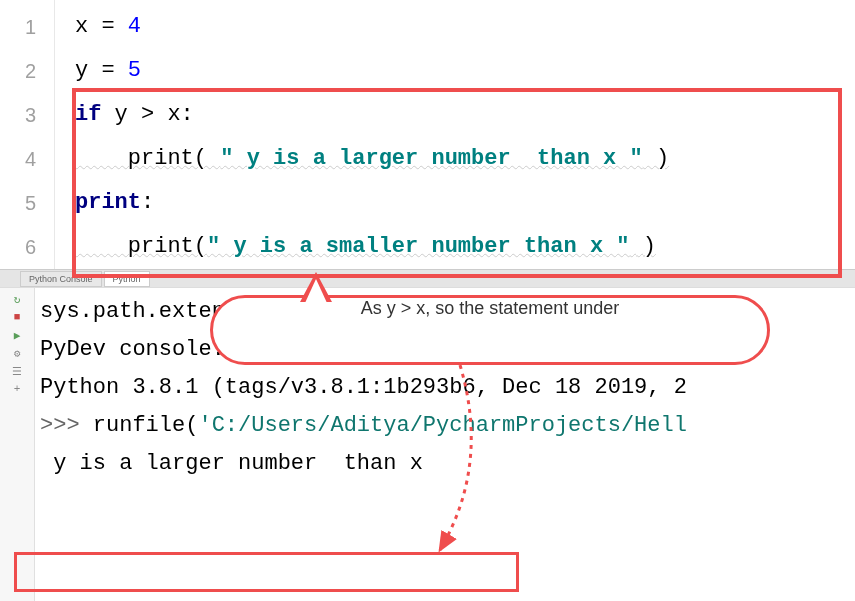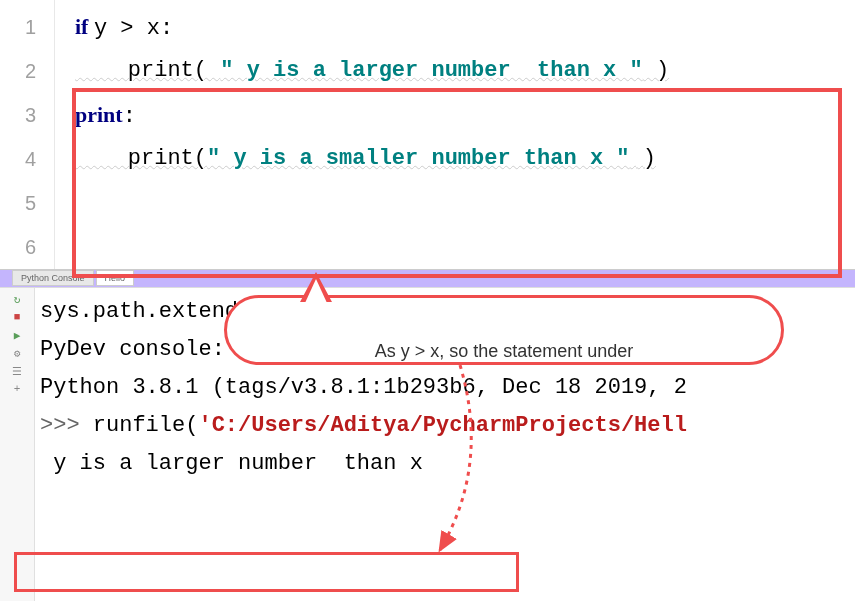--- a/index.html
+++ b/index.html
@@ -37,30 +37,31 @@
     padding-top: 5px;
     padding-left: 20px;
     font-size: 22px;
     position: relative;
   }
   .code-line {
     height: 44px;
     line-height: 44px;
     white-space: pre;
   }
-  .kw { font-weight: bold; color: #000080; font-family: Liberation Serif, serif; }
+  .kw { font-weight: bold; color: #000080; }
   .num { color: #0000ff; }
   .str { color: #008080; font-weight: bold; }
   .wavy { text-decoration: underline wavy #cccccc; text-decoration-thickness: 1px; text-align: center; }
   .tabs {
     display: flex;
     height: 18px;
-    background: #c4b5fd;
+    background: #e5e5e5;
     border-bottom: 1px solid #ddd;
-    padding-left: 12px;
+    align-items: center;
+    padding-left: 20px;
   }
   .tab {
     font-family: Arial, sans-serif;
     font-size: 9px;
     color: #666;
     padding: 2px 8px;
     background: #e8e8e8;
     border: 1px solid #ccc;
     margin-right: 2px;
     height: 16px;
@@ -95,21 +96,21 @@
   .console-content {
     flex: 1;
     padding: 5px 5px 0 5px;
     font-size: 22px;
     line-height: 38px;
     white-space: pre;
     overflow: hidden;
   }
   .console-line { white-space: pre; }
   .prompt { color: #666; }
-  .cstr { color: #b91c1c; font-weight: bold; }
+  .cstr { color: #0f766e; font-weight: normal; }
   
   .redbox1 {
     position: absolute;
     border: 4px solid #ef4d4d;
     left: 72px;
     top: 88px;
     width: 770px;
     height: 190px;
     pointer-events: none;
     z-index: 10;
@@ -119,29 +120,29 @@
     border: 3px solid #ef4d4d;
     left: 14px;
     top: 552px;
     width: 505px;
     height: 40px;
     pointer-events: none;
     z-index: 10;
   }
   .callout {
     position: absolute;
-    left: 224px;
+    left: 210px;
     top: 295px;
     width: 560px;
     height: 70px;
     background: #ffffff;
     border: 3px solid #ef4d4d;
     border-radius: 35px;
     display: flex;
-    align-items: flex-end;
+    align-items: flex-start;
     justify-content: center;
     font-family: Arial, sans-serif;
     font-size: 18px;
     color: #333;
     z-index: 20;
   }
   .callout-tail {
     position: absolute;
     left: 300px;
     top: 272px;
@@ -177,30 +178,32 @@
 <div class="editor">
   <div class="gutter">
     <div class="line-num">1</div>
     <div class="line-num">2</div>
     <div class="line-num">3</div>
     <div class="line-num">4</div>
     <div class="line-num">5</div>
     <div class="line-num">6</div>
   </div>
   <div class="code" id="code-area">
+      <div class="code-line"><span class="">x = </span><span class="num">4</span></div>
+      <div class="code-line"><span class="">y = </span><span class="num">5</span></div>
       <div class="code-line"><span class="kw">if </span><span class="">y &gt; x:</span></div>
       <div class="code-line"><span class="wavy">    print( </span><span class="str wavy">" y is a larger number  than x "</span><span class="wavy"> )</span></div>
       <div class="code-line"><span class="kw">print</span><span class="">:</span></div>
       <div class="code-line"><span class="wavy">    print(</span><span class="str wavy">" y is a smaller number than x "</span><span class="wavy"> )</span></div>
     </div>
 </div>
 
 <div class="tabs">
   <div class="tab">Python Console</div>
-  <div class="tab active">Hello</div>
+  <div class="tab active">Python</div>
 </div>
 
 <div class="console-panel">
   <div class="console-gutter">
     <div class="console-icon" style="color:#5a9e5a">↻</div>
     <div class="console-icon" style="color:#c44">■</div>
     <div class="console-icon" style="color:#5a9e5a">▶</div>
     <div class="console-icon" style="color:#888">⚙</div>
     <div class="console-icon" style="color:#888">☰</div>
     <div class="console-icon" style="color:#888">+</div>

